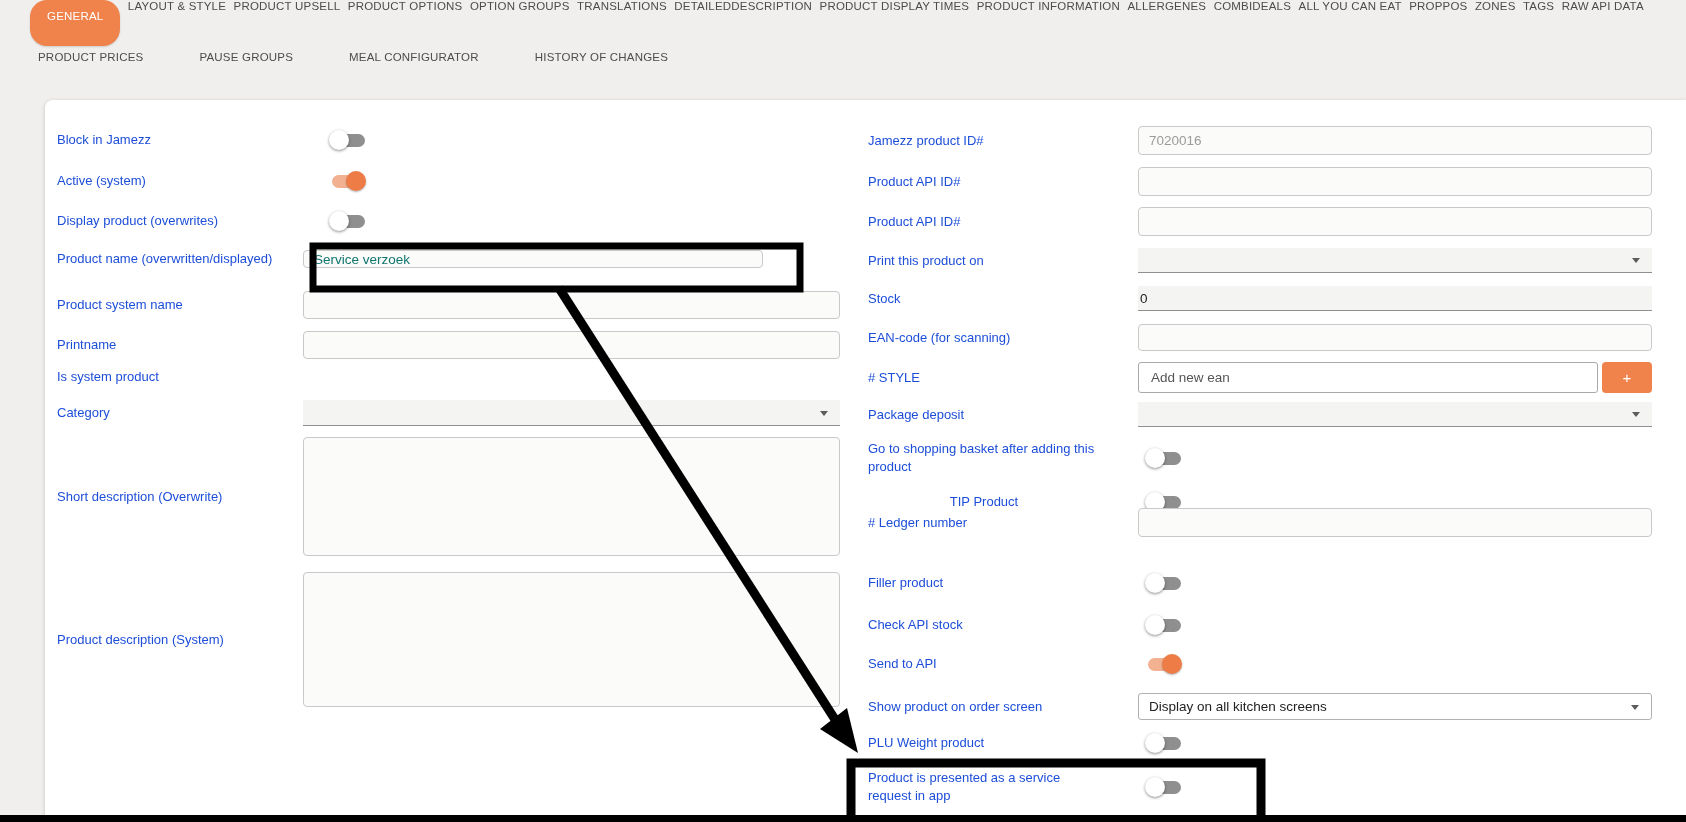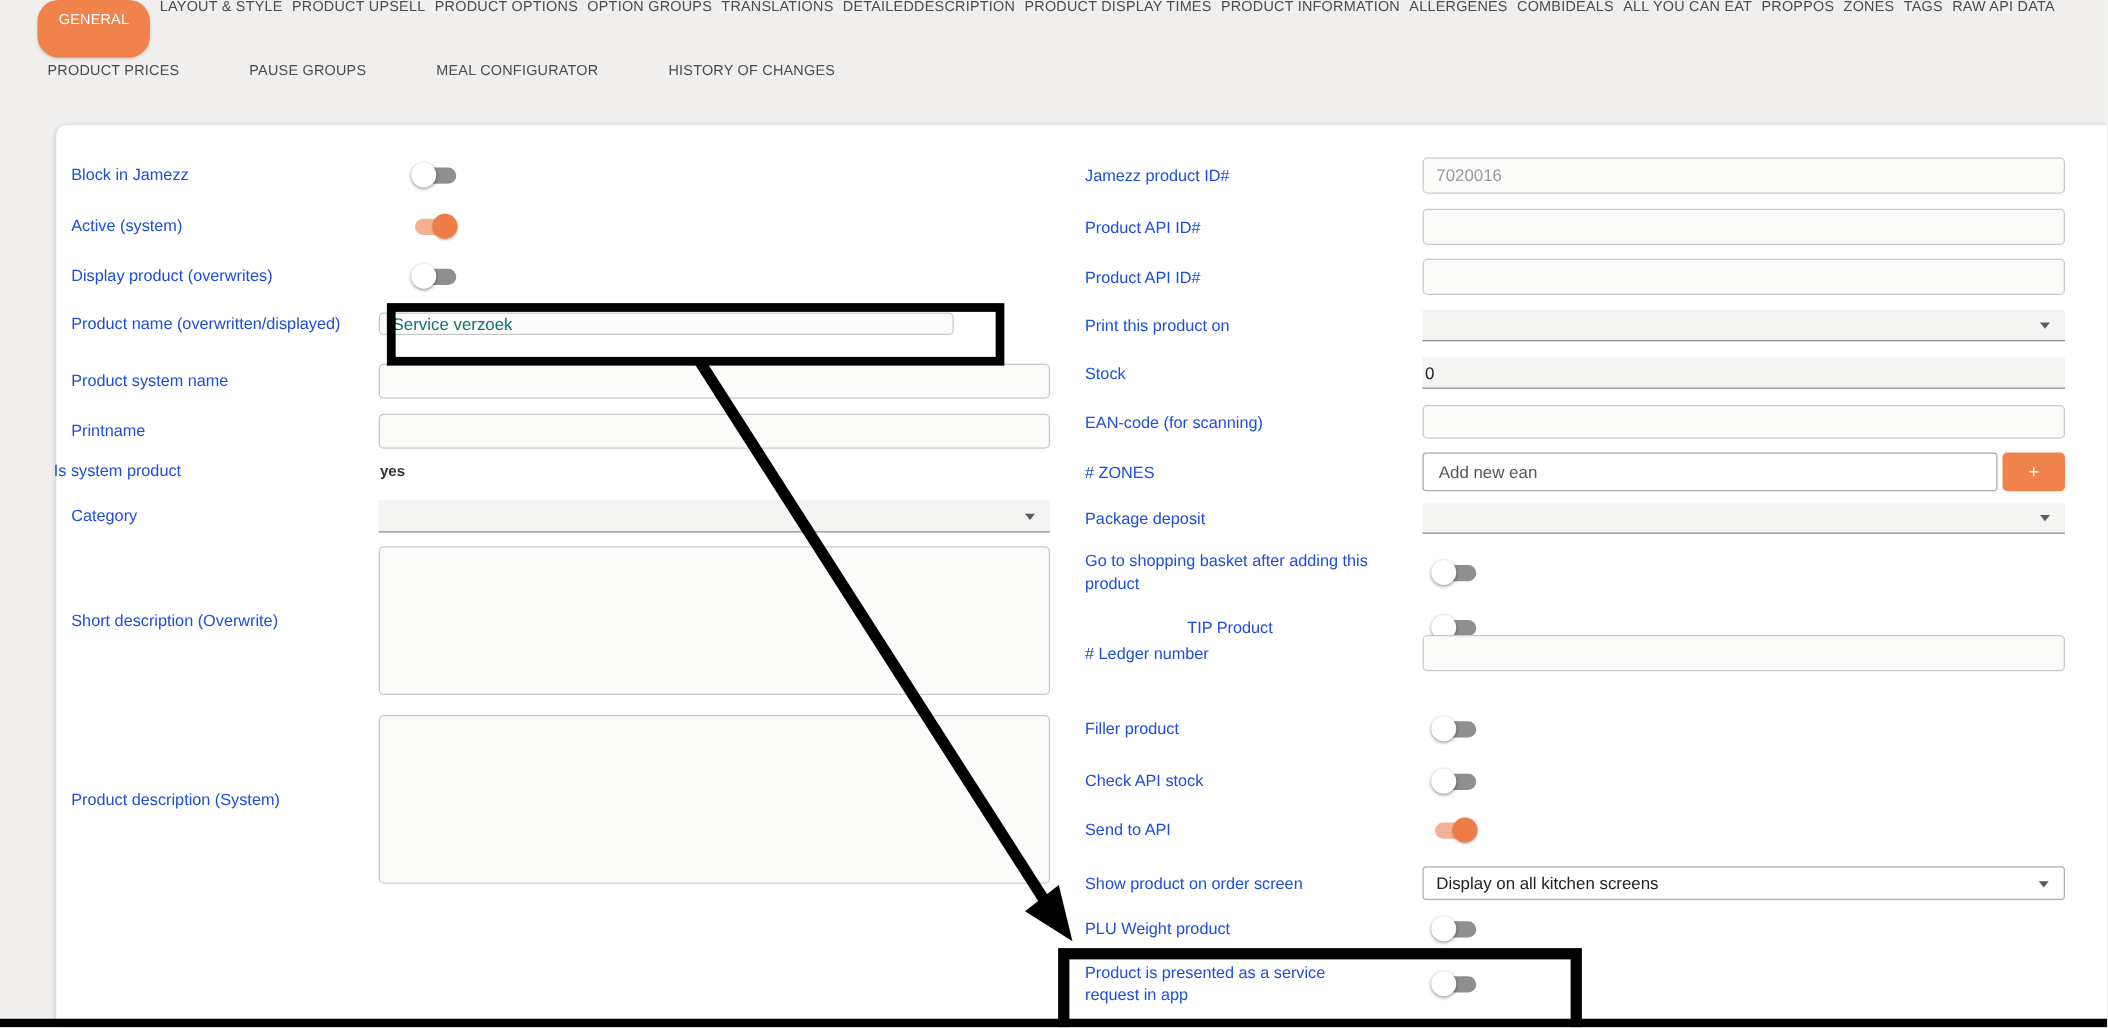--- a/index.html
+++ b/index.html
@@ -128,25 +128,22 @@
         <div class="ctl">
           <input class="ti" type="text" value="" style="">
         </div>
       </div>
       <div class="row col-left" style="left: 57px; top: 331px; width: 783px; height: 28px;">
         <div class="lbl">Printname</div>
         <div class="ctl">
           <input class="ti" type="text" value="" style="">
         </div>
       </div>
-      <div class="row col-left" style="left: 43px; top: 368px; width: 783px; height: 18px;">
+      <div class="row col-left" style="left: 57px; top: 368px; width: 783px; height: 18px;">
         <div class="lbl">Is system product</div>
-        <div class="ctl">
-          <span class="static-val">yes</span>
-        </div>
       </div>
       <div class="row col-left" style="left: 57px; top: 400px; width: 783px; height: 26px;">
         <div class="lbl">Category</div>
         <div class="ctl">
           <div class="filled">
             <span></span>
             <span class="caret"></span>
           </div>
         </div>
       </div>
@@ -197,21 +194,21 @@
           </div>
         </div>
       </div>
       <div class="row col-right" style="left: 868px; top: 324px; width: 784px; height: 27px;">
         <div class="lbl">EAN-code (for scanning)</div>
         <div class="ctl">
           <input class="ti" type="text" value="" style="">
         </div>
       </div>
       <div class="row col-right" style="left: 868px; top: 362px; width: 784px; height: 31px;">
-        <div class="lbl"># ZONES</div>
+        <div class="lbl"># STYLE</div>
         <div class="ctl">
           <div class="ean-wrap">
             <input class="ean-input" type="text" placeholder="Add new ean" style="">
             <button class="ean-add">+</button>
           </div>
         </div>
       </div>
       <div class="row col-right" style="left: 868px; top: 402px; width: 784px; height: 25px;">
         <div class="lbl">Package deposit</div>
         <div class="ctl">

